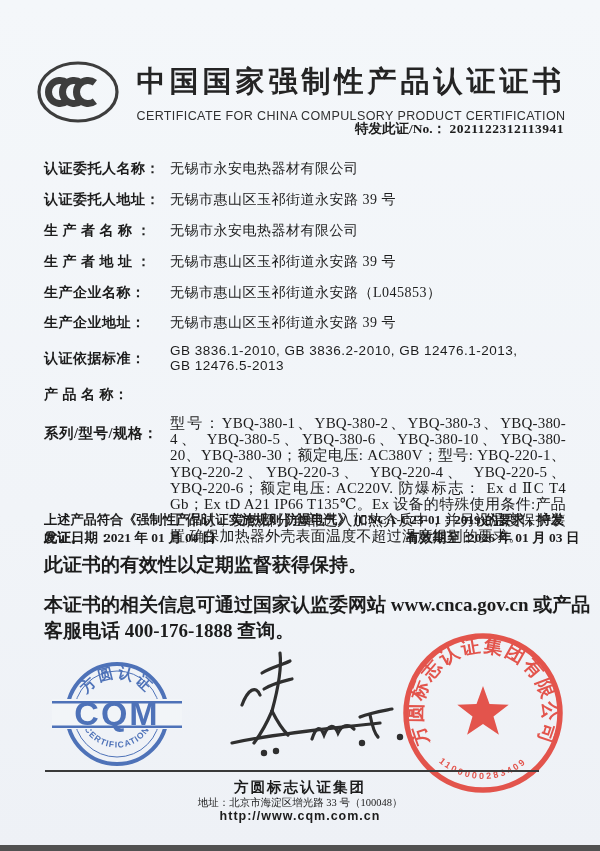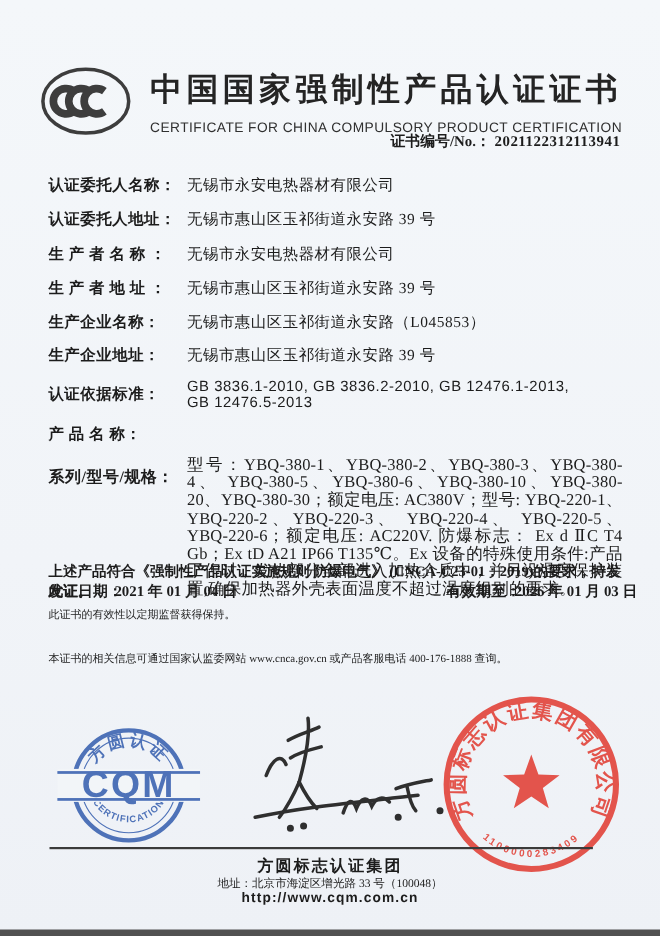--- a/index.html
+++ b/index.html
@@ -18,21 +18,21 @@
   .certno{right:36px;top:120px;font-size:13.5px;font-weight:bold;}
   .certno .num{font-weight:bold;font-family:"Liberation Serif",serif;letter-spacing:.5px;}
   
   .flabel{left:44px;width:126px;font-size:14px;font-weight:bold;letter-spacing:.5px;white-space:nowrap;}
   .fvalue{left:170px;width:392px;font-size:14px;letter-spacing:.5px;white-space:nowrap;}
   .pre{white-space:pre-line;line-height:15px;}
   .spec{left:170px;top:415px;width:396px;font-size:15px;line-height:16.2px;
         letter-spacing:.2px;white-space:normal;text-align:justify;}
   .statement{left:44px;top:511px;width:525px;font-size:13.2px;font-weight:bold;}
   .dates{font-size:13.5px;font-weight:bold;}
-  .smallbold{font-size:10px;font-weight:normal;}
+  .smallbold{font-size:19px;font-weight:bold;}
   
   .cqm-stamp{left:52px;top:656px;width:130px;height:124px;}
   .signature{left:228px;top:645px;width:190px;height:118px;}
   .red-seal{left:398px;top:628px;width:170px;height:170px;opacity:.92;}
   
   .foot-rule{left:45px;top:770px;width:494px;height:2px;background:#3a3a3a;}
   .foot-org{left:0;top:778px;width:600px;text-align:center;font-size:14.5px;font-weight:bold;letter-spacing:2px;}
   .foot-addr{left:0;top:796px;width:600px;text-align:center;font-size:10.5px;font-weight:normal;}
   .foot-url{left:0;top:809px;width:600px;text-align:center;font-size:12.5px;font-weight:bold;
             font-family:"Liberation Sans","DejaVu Sans",sans-serif;letter-spacing:1px;}
@@ -52,21 +52,21 @@
     <path d="M 44.9 22.8 A 11.5 11.5 0 1 0 44.9 41.2" fill="none" stroke="#3d3d3d" stroke-width="7"></path>
     <path d="M 58.9 22.8 A 11.5 11.5 0 1 0 58.9 41.2" fill="none" stroke="#3d3d3d" stroke-width="7"></path>
   </svg>
 
   <div class="abs title-wrap">
     <div class="title-cn">中国国家强制性产品认证证书</div>
     <div class="title-en">CERTIFICATE FOR CHINA COMPULSORY PRODUCT CERTIFICATION</div>
   </div>
 
   <div class="abs certno">
-    <span>证书编号/No.：</span>
+    <span>特发此证/No.：</span>
     <span class="num">2021122312113941</span>
   </div>
 
   <div class="abs flabel" style="top:160px">认证委托人名称：</div>
   <div class="abs fvalue" style="top:160px">无锡市永安电热器材有限公司</div>
 
   <div class="abs flabel" style="top:191px">认证委托人地址：</div>
   <div class="abs fvalue" style="top:191px">无锡市惠山区玉祁街道永安路 39 号</div>
 
   <div class="abs flabel" style="top:222px">生 产 者 名 称 ：</div>

